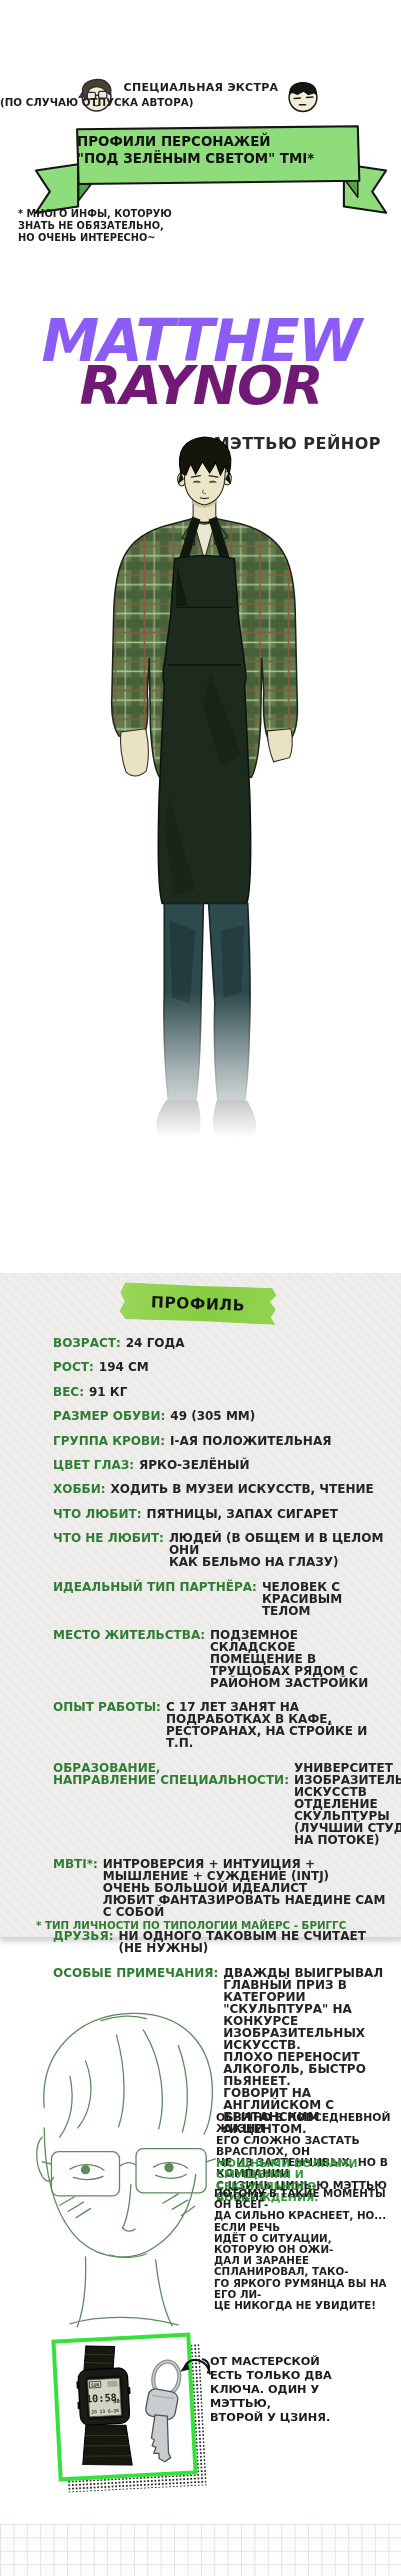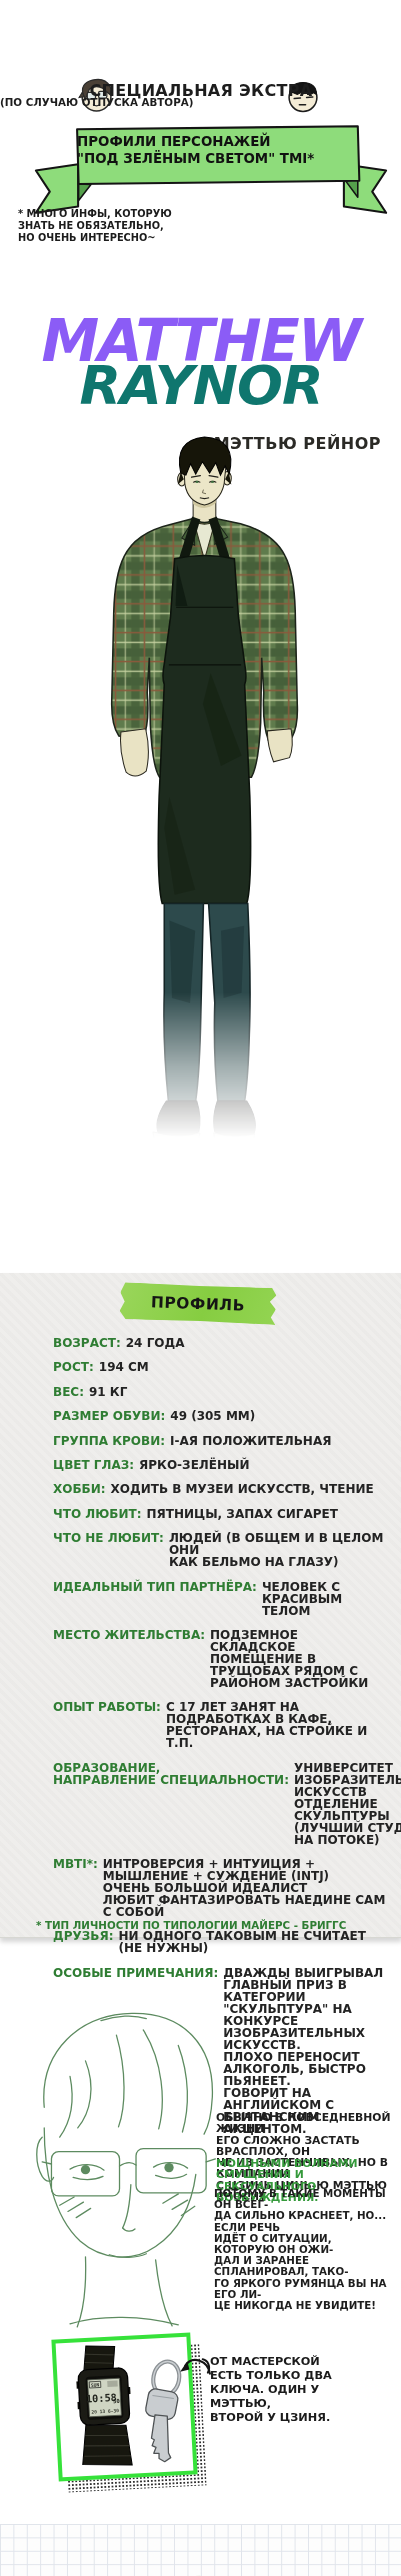--- a/index.html
+++ b/index.html
@@ -1,30 +1,30 @@
 <!DOCTYPE html>
 <html style="font-size:8.2px"><head>
 <meta charset="utf-8">
 <style>
   html,body{margin:0;padding:0;background:#ffffff;}
   .page{position:relative;width:402px;height:3012px;background:#ffffff;overflow:hidden;
         font-family:"DejaVu Sans",sans-serif;font-weight:700;color:#232323;}
   .abs{position:absolute;}
   .pre{white-space:pre-line;}
   
-  .hdr1{left:0;right:0;top:81px;text-align:center;font-size:16px;letter-spacing:0.3px;color:#1d1d1d;}
+  .hdr1{left:0;right:0;top:81px;text-align:center;font-size:11px;letter-spacing:0.3px;color:#1d1d1d;}
   .hdr2{left:0;right:0;top:96px;text-align:left;font-size:10.3px;color:#1d1d1d;}
   
   .banner-text{left:77px;top:134px;width:281px;font-size:13.4px;line-height:16.5px;color:#111;}
   .banner-foot{left:18px;top:208px;font-size:9.8px;line-height:12px;color:#1c1c1c;}
   
   .t-first{left:0;right:0;top:315px;text-align:center;font-size:58px;line-height:52px;font-style:italic;
            color:#8b5cf6;letter-spacing:-1.5px;}
   .t-last{left:0;right:0;top:361px;text-align:center;font-size:54px;line-height:49px;font-style:italic;
-          color:#0f766e;letter-spacing:-1px;}
+          color:#701a75;letter-spacing:-1px;}
   .t-ru{left:0;top:434px;width:381px;text-align:right;font-size:16px;color:#2b2a26;letter-spacing:0.5px;}
   .figure-wrap{left:92px;top:436px;width:227px;height:732px;
      -webkit-mask-image:linear-gradient(to bottom,#000 0 76%,rgba(0,0,0,.45) 86%,transparent 96%);
      mask-image:linear-gradient(to bottom,#000 0 76%,rgba(0,0,0,.45) 86%,transparent 96%);}
   
   .paper{left:0;top:1273px;width:402px;height:664px;background:#efeeec;
      background-image:repeating-linear-gradient(45deg,rgba(0,0,0,.015) 0 3.6px,rgba(255,255,255,.02) 3.6px 7.2px);
      border-bottom:1px solid #d7d7d2;box-shadow:0 3.6px 4.6px rgba(0,0,0,.16);}
   .tape{left:120px;top:1285px;width:156px;height:37px;transform:rotate(2.2deg);
      background:linear-gradient(110deg,#9ad65b,#86cd41 55%,#93d452);

